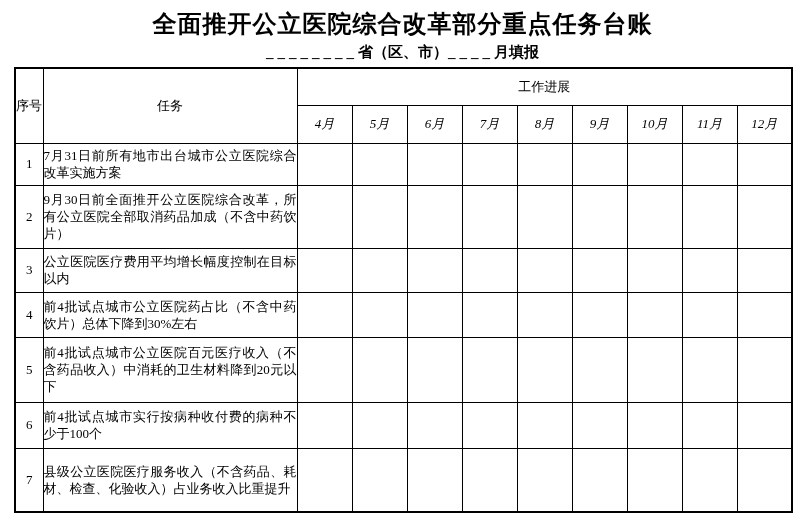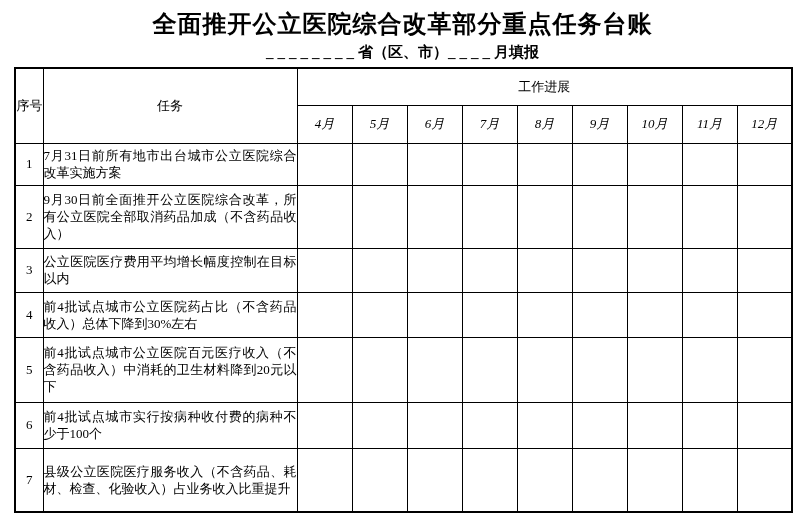--- a/index.html
+++ b/index.html
@@ -55,21 +55,21 @@
     overflow: hidden;
   }
   col.c-index    { width: 28px; }
   col.c-task     { width: 254px; }
   col.c-month    { width: 55px; }
 
   tr.hdr-top    { height: 37px; }
   tr.hdr-months { height: 38px; font-style: italic; }
 
   th.h-index {
-    text-align: right;
+    text-align: left;
     line-height: 19px;
     word-break: break-all;
     padding: 0 6px;
   }
   th.h-task, th.h-progress, th.h-month {
     text-align: center;
   }
   td.idx {
     text-align: center;
   }
@@ -139,21 +139,21 @@
           <td class="blank"></td>
           <td class="blank"></td>
           <td class="blank"></td>
           <td class="blank"></td>
           <td class="blank"></td>
           <td class="blank"></td>
           <td class="blank"></td>
       </tr>
       <tr class="rh-63">
         <td class="idx">2</td>
-        <td class="task">9月30日前全面推开公立医院综合改革，所有公立医院全部取消药品加成（不含药品收入）</td>
+        <td class="task">9月30日前全面推开公立医院综合改革，所有公立医院全部取消药品加成（不含中药饮片）</td>
         <td class="blank"></td>
           <td class="blank"></td>
           <td class="blank"></td>
           <td class="blank"></td>
           <td class="blank"></td>
           <td class="blank"></td>
           <td class="blank"></td>
           <td class="blank"></td>
           <td class="blank"></td>
       </tr>
@@ -165,21 +165,21 @@
           <td class="blank"></td>
           <td class="blank"></td>
           <td class="blank"></td>
           <td class="blank"></td>
           <td class="blank"></td>
           <td class="blank"></td>
           <td class="blank"></td>
       </tr>
       <tr class="rh-45">
         <td class="idx">4</td>
-        <td class="task">前4批试点城市公立医院药占比（不含药品收入）总体下降到30%左右</td>
+        <td class="task">前4批试点城市公立医院药占比（不含中药饮片）总体下降到30%左右</td>
         <td class="blank"></td>
           <td class="blank"></td>
           <td class="blank"></td>
           <td class="blank"></td>
           <td class="blank"></td>
           <td class="blank"></td>
           <td class="blank"></td>
           <td class="blank"></td>
           <td class="blank"></td>
       </tr>

